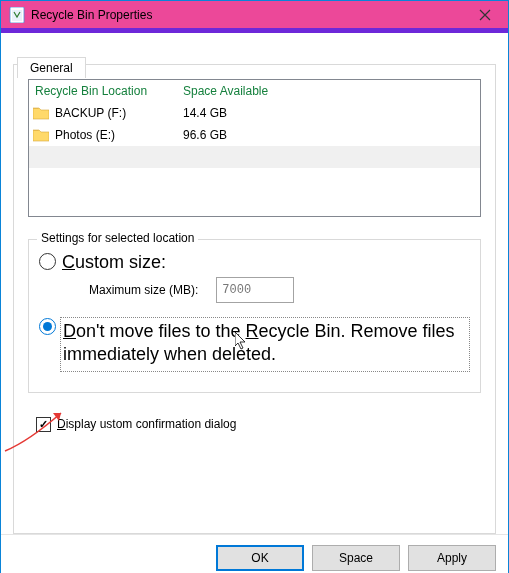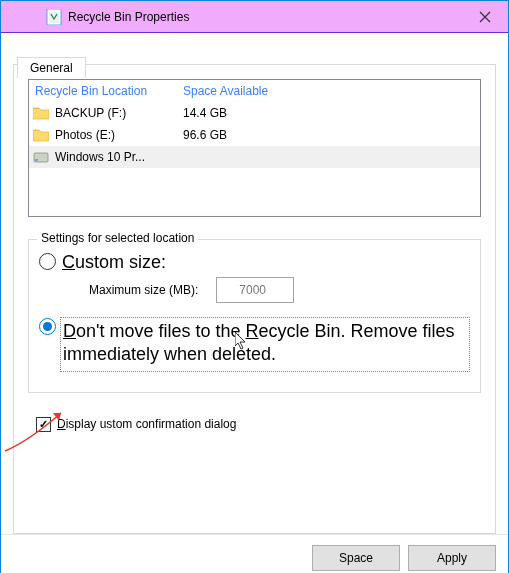--- a/index.html
+++ b/index.html
@@ -8,26 +8,25 @@
     font-family: "Segoe UI", Tahoma, sans-serif;
     font-size: 12px;
     background: #fff;
     width: 509px;
     height: 573px;
     overflow: hidden;
     position: relative;
   }
   .window { border: 1px solid #0a84d8; width: 509px; height: 573px; display: flex; flex-direction: column; }
   .titlebar {
-    background: #f0abfc;
+    background: #ec4899;
     height: 32px;
     display: flex;
     align-items: center;
-    border-bottom: 1px solid #6d28d9;
-    padding-left: 37px;
+    border-bottom: 5px solid #6d28d9;
   }
   .titlebar .icon { width: 16px; height: 16px; margin: 0 6px 0 8px; }
   .titlebar .title { flex: 1; color: #000; font-size: 12px; }
   .titlebar .close {
     width: 46px; height: 32px; display: flex; align-items: center; justify-content: center;
     color: #333; font-size: 14px;
   }
   .client { flex: 1; background: #fff; padding: 10px 12px 0 12px; position: relative; }
   .tabstrip { position: relative; height: 22px; }
   .tab {
@@ -43,21 +42,21 @@
     position: relative;
   }
   .listview {
     border: 1px solid #828790;
     height: 138px;
     padding: 0;
     background: #fff;
   }
   .lv-header { display: flex; }
   .lv-header > div {
-    padding: 4px 6px; font-size: 12px; color: #3b82f6;
+    padding: 4px 6px; font-size: 12px; color: #15803d;
     border-right: 1px solid transparent;
   }
   .lv-col1 { width: 148px; }
   .lv-col2 { flex: 1; }
   .lv-row { display: flex; align-items: center; height: 22px; justify-content: space-between; }
   .lv-row.selected { background: #f0f0f0; }
   .lv-cell1 { width: 148px; display: flex; align-items: center; padding-left: 4px; }
   .lv-cell2 { flex: 1; padding-left: 6px; }
   .folder-icon { width: 16px; height: 14px; margin-right: 6px; flex-shrink: 0; }
   .disk-icon { width: 16px; height: 14px; margin-right: 6px; flex-shrink: 0; }
@@ -77,22 +76,22 @@
     width: 17px; height: 17px; border: 1px solid #333; border-radius: 50%;
     margin-right: 6px; flex-shrink: 0; display: flex; align-items: center; justify-content: center;
     margin-top: 1px;
   }
   .radio.checked { border-color: #0078d7; }
   .radio.checked::after { content: ""; width: 9px; height: 9px; border-radius: 50%; background: #0078d7; }
   .radio-label { font-size: 18px; }
   .indent-row { margin-left: 50px; display: flex; align-items: center; margin-top: 2px; margin-bottom: 14px; }
   .indent-row .lbl { margin-right: 18px; }
   .num-input {
-    width: 78px; height: 26px; border: 1px solid #a3a3a3; padding: 2px 22px;
-    font-size: 12px; color: #777; font-family: Liberation Sans, sans-serif;
+    width: 78px; height: 26px; border: 1px solid #a3a3a3; padding: 2px 5px;
+    font-size: 12px; color: #777; font-family: Liberation Mono, monospace;
   }
   .dont-move-wrap { border: 1px dotted #888; padding: 2px 4px 4px 2px; margin-left: -2px; line-height: 1.3; position: relative; }
   .cursor-arrow { position: absolute; top: 14px; left: 174px; pointer-events: none; }
 
   .checkbox-row { display: flex; align-items: center; margin-top: 24px; margin-left: 8px; }
   .checkbox {
     width: 15px; height: 15px; border: 1px solid #333; margin-right: 6px;
     display: flex; align-items: center; justify-content: center; font-size: 11px;
   }
   .checkbox.checked::after { content: "✓"; font-weight: bold; }
@@ -160,27 +159,20 @@
               <div class="lv-cell1">
                 <span class="folder-icon"><svg viewBox="0 0 16 14" width="16" height="14">
                     <path d="M0 2 L6 2 L8 4 L16 4 L16 13 L0 13 Z" fill="#ffd96a" stroke="#d6a93a" stroke-width="0.6"></path>
                     <path d="M0 2 L5 2 L6 3 L0 3 Z" fill="#e6b84d"></path>
                   </svg></span>
                 <span>Photos (E:)</span>
               </div>
               <div class="lv-cell2">96.6 GB</div>
             </div>
             <div class="lv-row selected">
-              <div class="lv-cell1">
-                <span class="disk-icon"><svg viewBox="0 0 16 14" width="16" height="14">
-                    <rect x="1" y="3" width="14" height="9" rx="1" fill="#c9d4c5" stroke="#7a8a74" stroke-width="0.7"></rect>
-                    <rect x="2" y="9" width="3" height="2" fill="#6fa8dc"></rect>
-                  </svg></span>
-                <span>Windows 10 Pr...</span>
-              </div>
             </div>
           </div>
       </div>
 
       <div class="groupbox">
         <div class="groupbox-title">Settings for selected location</div>
 
         <div class="radio-row">
           <span class="radio"></span>
           <span class="radio-label"><span class="u">C</span><span>ustom size:</span></span>
@@ -208,16 +200,17 @@
 
     </div>
 
     <svg class="red-arrow" width="80" height="50" viewBox="0 0 80 50">
       <path d="M6 46 Q 30 36 62 8" stroke="#e53935" stroke-width="1.6" fill="none"></path>
       <path d="M62 8 L54 8 L60 16 Z" fill="#e53935"></path>
     </svg>
   </div>
 
   <div class="button-bar">
+    <div class="btn default">OK</div>
     <div class="btn">Space</div>
     <div class="btn">Apply</div>
   </div>
 </div>
 
 </body></html>

